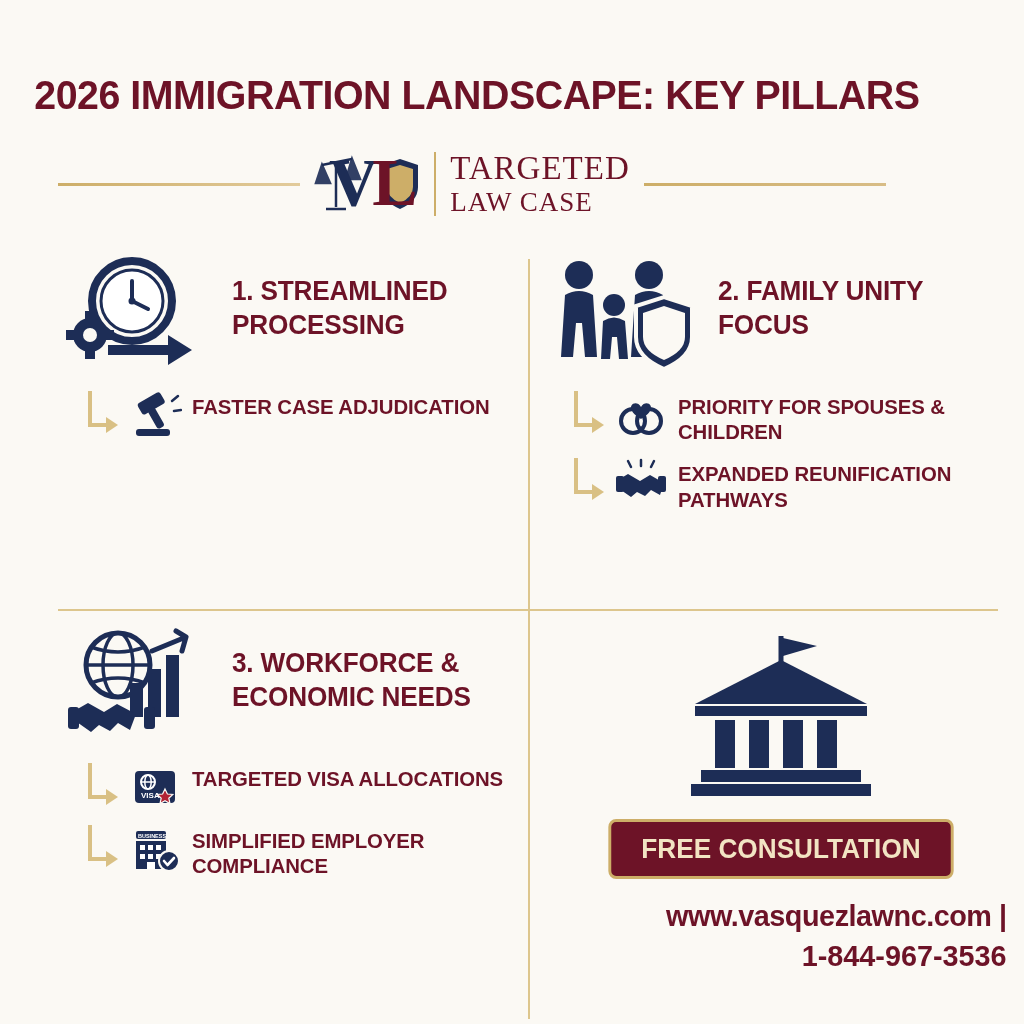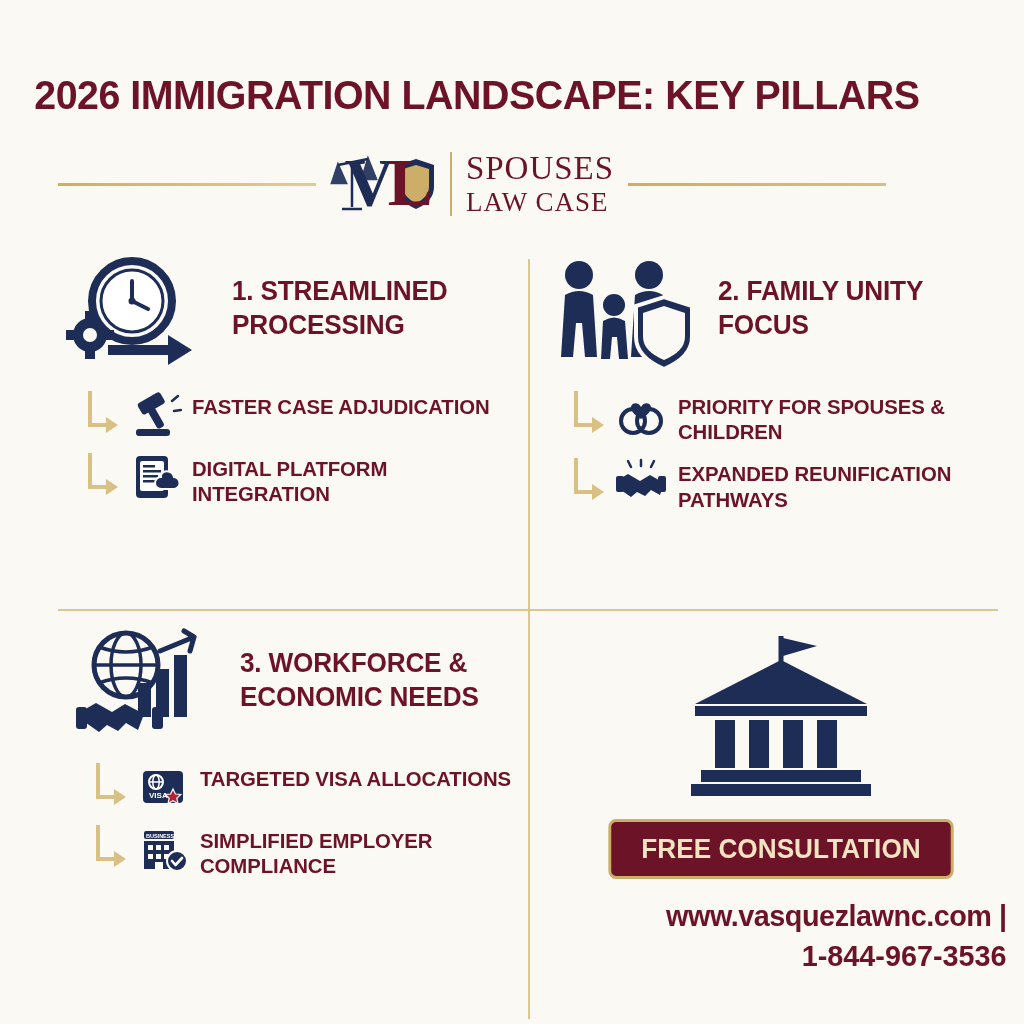--- a/index.html
+++ b/index.html
@@ -108,21 +108,21 @@
     width: 940px; height: 2px;
     background: #ddc68d;
   }
 
   .quad {
     position: absolute;
     width: 470px;
   }
   .q1 { left: 44px;  top: 0px; }
   .q2 { left: 530px; top: 0px; }
-  .q3 { left: 52px;  top: 372px; }
+  .q3 { left: 44px;  top: 372px; }
   .q4 { left: 530px; top: 372px; }
 
   .quad-head {
     display: flex;
     align-items: flex-start;
     gap: 22px;
   }
   .quad-icon {
     flex: 0 0 auto;
     width: 150px; height: 128px;
@@ -239,21 +239,21 @@
           <g>
             <path d="M86 18 L104 24 L104 46 Q104 60 86 68 Q68 60 68 46 L68 24 Z" fill="#1d2d56"></path>
             <path d="M86 24 L99 28 L99 46 Q99 56 86 62 Q73 56 73 46 L73 28 Z" fill="#cdae68"></path>
           </g>
         </svg>
         <div class="vl">
           <span>V</span><em>L</em>
         </div>
       </div>
       <div class="logo-text">
-        <div class="l1">SPOUSES</div>
+        <div class="l1">TARGETED</div>
         <div class="l2">LAW CASE</div>
       </div>
     </div>
     <div class="rule"></div>
   </div>
 
   <div class="grid">
     <div class="vline"></div>
     <div class="hline"></div>
 
@@ -293,41 +293,20 @@
                 <rect x="24" y="16" width="8" height="22" rx="3" transform="rotate(-30 28 27)"></rect>
                 <rect x="8" y="38" width="34" height="7" rx="3"></rect>
               </g>
               <g stroke="#1d2d56" stroke-width="2.5" stroke-linecap="round">
                 <line x1="44" y1="10" x2="50" y2="5"></line>
                 <line x1="46" y1="20" x2="53" y2="19"></line>
               </g>
             </svg>
           </div>
           <div class="bullet-text">FASTER CASE ADJUDICATION</div>
-        </div>
-        <div class="bullet">
-          <div class="arrow">
-              <div class="v"></div>
-              <div class="h"></div>
-              <div class="tip"></div>
-            </div>
-          <div class="bullet-icon">
-            <svg width="54" height="48" viewBox="0 0 54 48">
-              <rect x="8" y="3" width="32" height="42" rx="4" fill="#1d2d56"></rect>
-              <rect x="12" y="8" width="24" height="30" rx="2" fill="#ffffff"></rect>
-              <g fill="#1d2d56">
-                <rect x="15" y="12" width="12" height="2.5"></rect>
-                <rect x="15" y="17" width="18" height="2.5"></rect>
-                <rect x="15" y="22" width="15" height="2.5"></rect>
-                <rect x="15" y="27" width="18" height="2.5"></rect>
-              </g>
-              <path d="M33 22 a7 7 0 0 1 13 2 a6 6 0 0 1 -1 12 h-12 a6 6 0 0 1 0 -12 z" fill="#1d2d56" stroke="#fbf9f4" stroke-width="2"></path>
-            </svg>
-          </div>
-          <div class="bullet-text">DIGITAL PLATFORM INTEGRATION</div>
         </div>
       </div>
     </div>
 
     <div class="quad q2">
       <div class="quad-head">
         <div class="quad-icon">
           <svg width="150" height="128" viewBox="0 0 150 128">
             <g fill="#1d2d56">
               <circle cx="33" cy="22" r="14"></circle>

